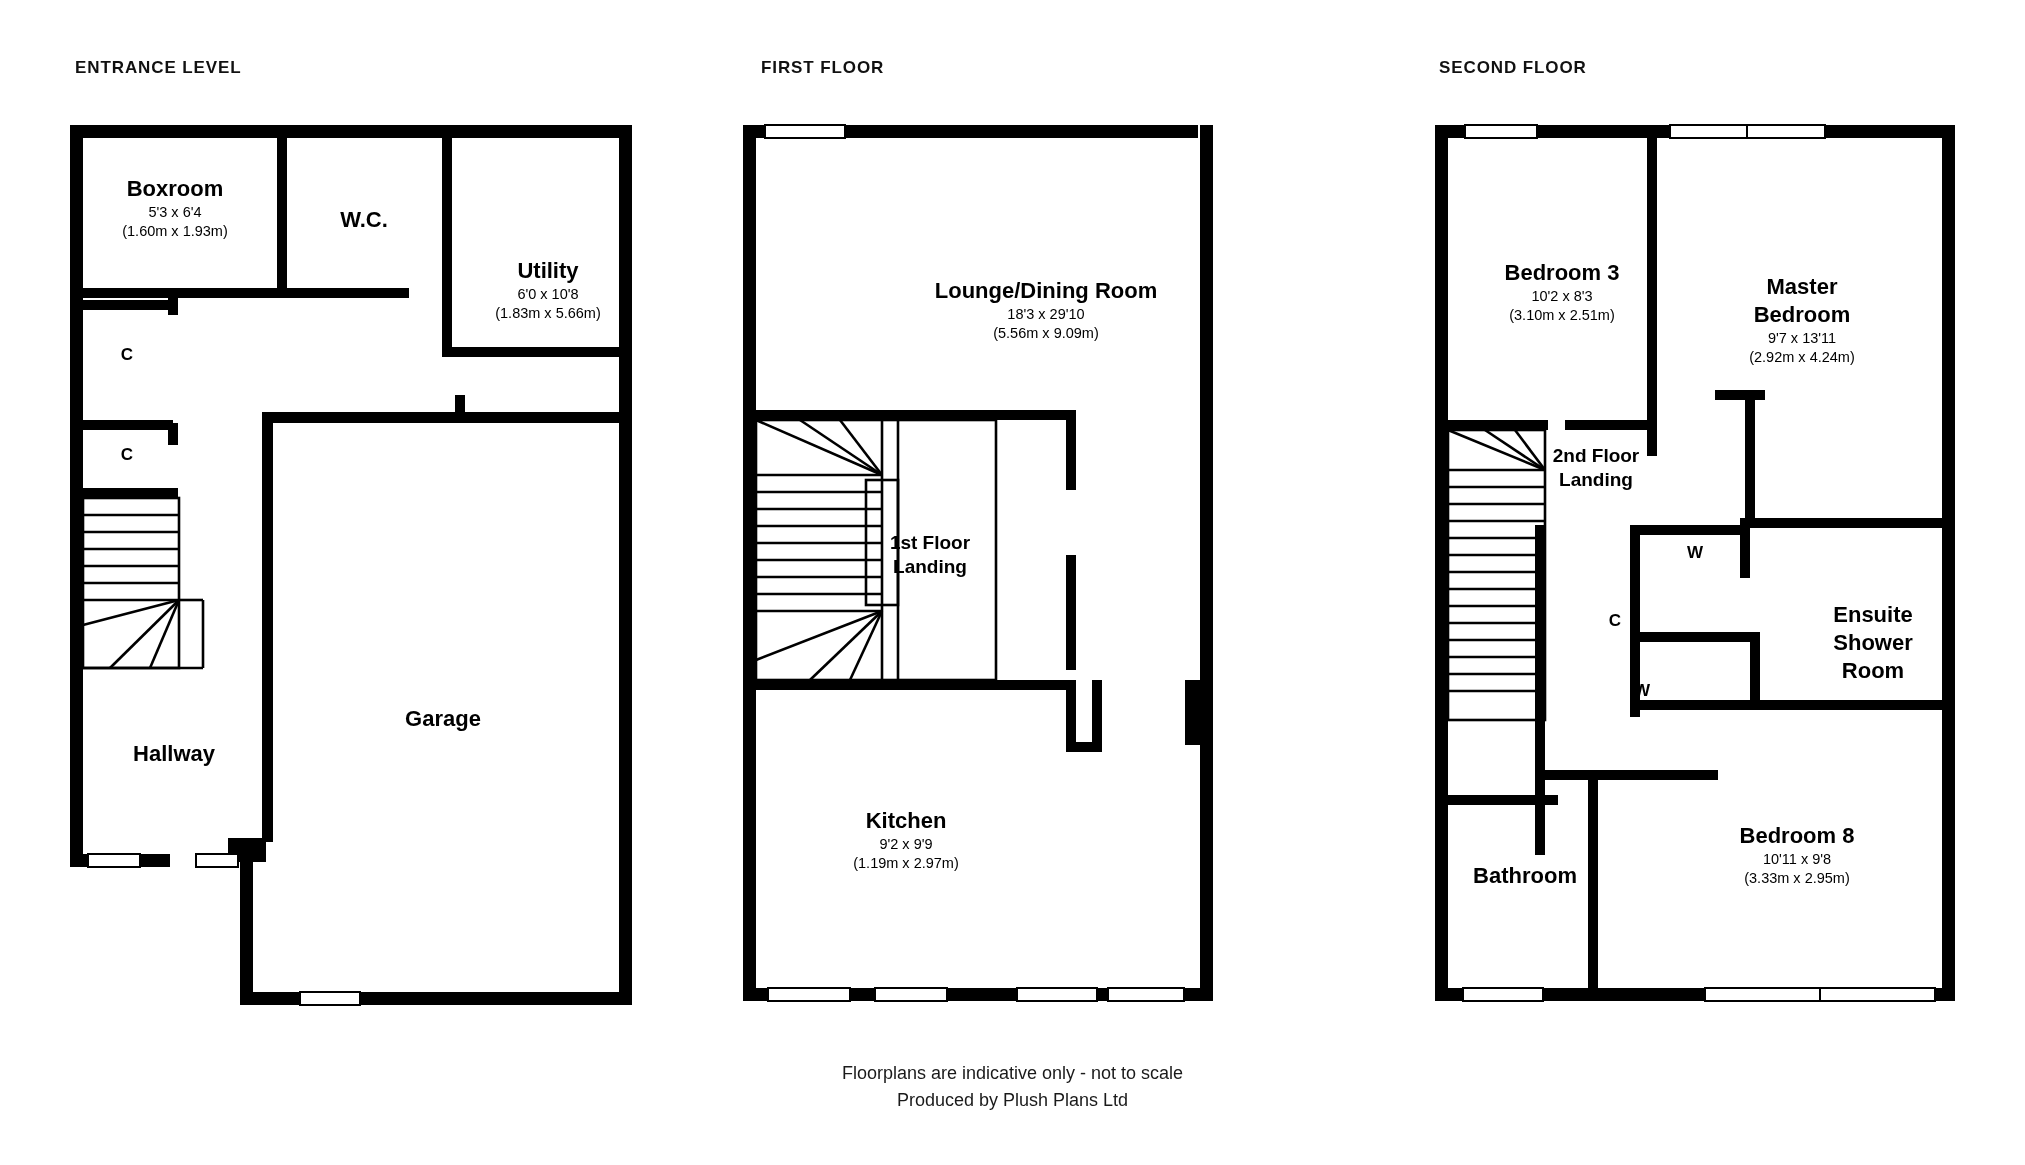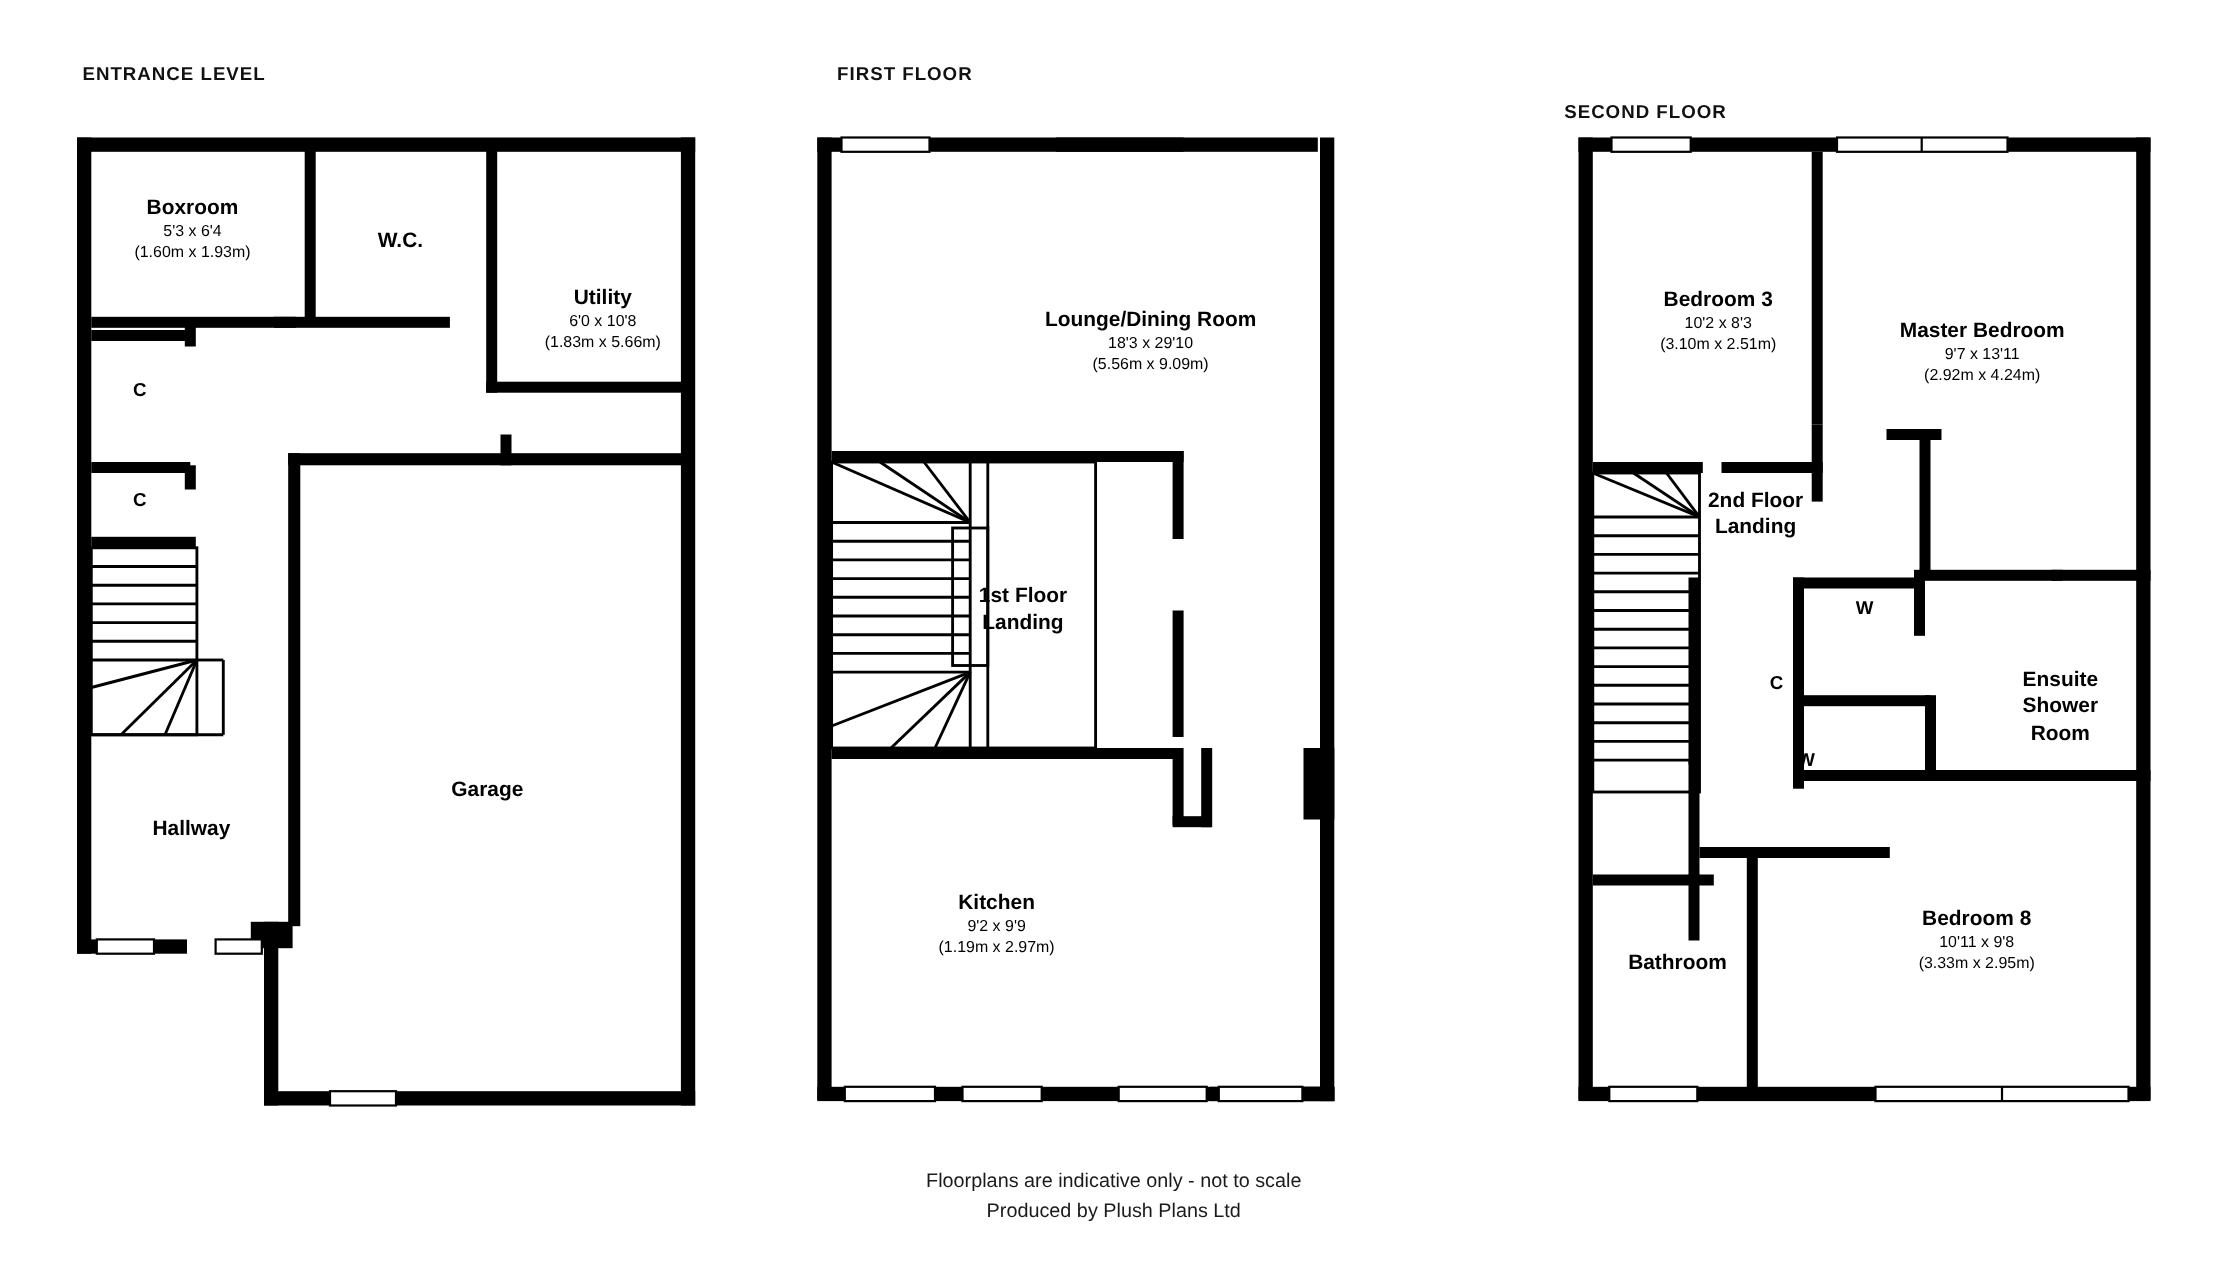--- a/index.html
+++ b/index.html
@@ -39,21 +39,21 @@
     left: 0;
   }
   .room-label {
     position: absolute;
     text-align: center;
     line-height: 1.28;
     white-space: nowrap;
     transform: translate(-50%, -50%);
   }
   .room-name {
-    font-size: 19px;
+    font-size: 22px;
     font-weight: bold;
     color: #000;
     display: block;
   }
   .room-name.small {
     font-size: 19px;
   }
   .room-dim {
     font-size: 14.5px;
     font-weight: normal;
@@ -240,21 +240,21 @@
     </div>
 
     <div class="room-label" style="left:246px; top:840px;">
       <span class="room-name">Kitchen</span>
       <span class="room-dim">9'2 x 9'9</span>
       <span class="room-dim">(1.19m x 2.97m)</span>
     </div>
   </div>
 
   <div class="panel" style="left:1375px; width:650px;">
-    <div class="panel-title" style="left:47px; top:58px;margin-top:34px;">SECOND FLOOR</div>
+    <div class="panel-title" style="left:64px; top:58px;">SECOND FLOOR</div>
 
     <svg class="plan-svg" width="650" height="1100">
       <g fill="#000000">
 
         <rect x="60" y="125" width="520" height="13"></rect>
         <rect x="60" y="125" width="13" height="875"></rect>
         <rect x="567" y="125" width="13" height="875"></rect>
         <rect x="60" y="988" width="520" height="13"></rect>
 
         <rect x="90" y="125" width="72" height="13" fill="#ffffff"></rect>

